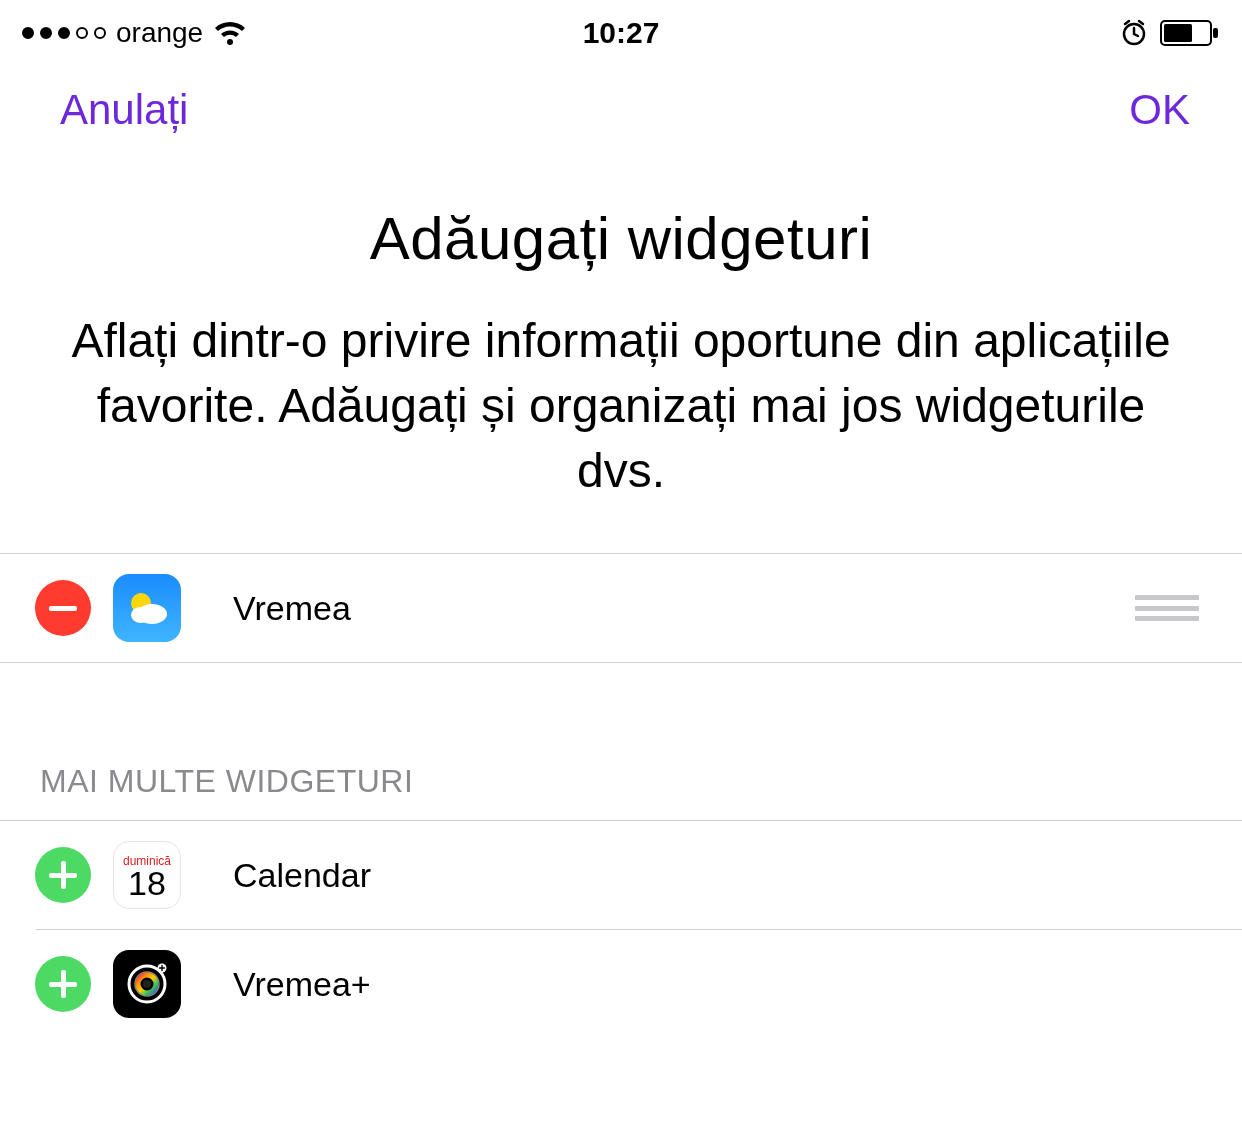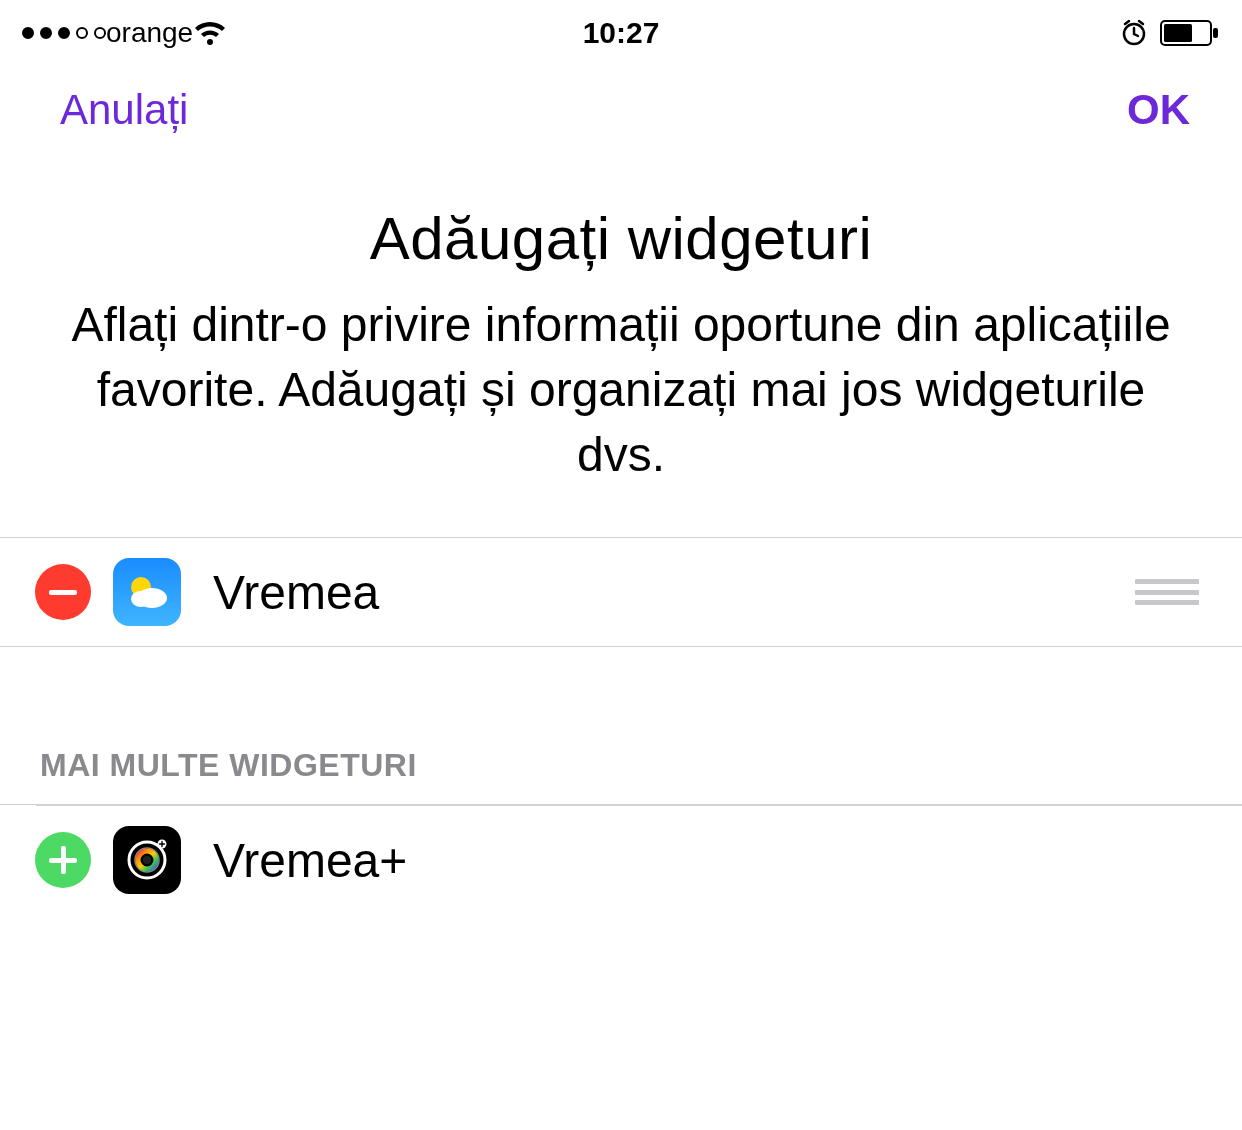--- a/index.html
+++ b/index.html
@@ -15,21 +15,21 @@
     
     .status-bar {
       display: flex;
       align-items: center;
       justify-content: space-between;
       padding: 10px 22px 0 22px;
       height: 56px;
       font-size: 30px;
       font-weight: 500;
     }
-    .status-left { display: flex; align-items: center; gap: 0; }
+    .status-left { display: flex; align-items: center; gap: 10px; }
     .signal-dots { display: flex; gap: 6px; align-items: center; }
     .dot { width: 12px; height: 12px; border-radius: 50%; border: 2px solid #000; }
     .dot.filled { background: #000; }
     .carrier { font-size: 28px; font-weight: 400; }
     .wifi-icon svg { display: block; }
     .status-center { font-weight: 600; position: absolute; left: 50%; transform: translateX(-50%); text-align: right; }
     .status-right { display: flex; align-items: center; gap: 12px; }
     .alarm-icon svg { display: block; }
     .battery { display: flex; align-items: center; }
 
@@ -41,32 +41,32 @@
       padding: 30px 52px 30px 60px;
     }
     .nav-btn {
       color: #6d28d9;
       font-size: 42px;
       font-weight: 400;
       background: none;
       border: none;
       cursor: pointer;
     }
-    .nav-btn.bold { font-weight: 700; }
+    .nav-btn.bold { font-weight: 400; }
 
     
     .header {
       text-align: center;
       padding: 40px 70px 50px;
     }
     .title {
       font-size: 60px;
       font-weight: 500;
       letter-spacing: 0.5px;
-      margin-bottom: 20px;
+      margin-bottom: 36px;
     }
     .subtitle {
       font-size: 48px;
       line-height: 1.35;
       font-weight: 400;
     }
 
     
     .list-row {
       display: flex;
@@ -96,22 +96,22 @@
 
     .app-icon {
       width: 68px; height: 68px;
       border-radius: 16px;
       margin-left: 22px;
       flex-shrink: 0;
       display: flex; align-items: center; justify-content: center;
       overflow: hidden;
     }
     .row-label {
-      font-size: 48px;
-      margin-left: 32px;
+      font-size: 34px;
+      margin-left: 52px;
       flex: 1;
     }
 
     
     .icon-weather { background: linear-gradient(to bottom, #1a8cff, #3fb5ff); }
     
     .icon-calendar {
       background: #fff;
       border: 1px solid #e6e6e6;
       flex-direction: column;
@@ -130,21 +130,20 @@
       margin-right: 8px;
     }
     .drag-handle div { height: 5px; background: #c7c7cc; border-radius: 1px; }
 
     
     .section-header {
       font-size: 32px;
       color: #8a8a8e;
       padding: 100px 40px 20px;
       letter-spacing: 0.5px;
-      font-weight: bold;
     }
 
     
     .inner-wrap .list-row:not(:first-child) { border-top: none; }
     .inner-wrap { border-top: 1px solid #d1d1d4; }
     .sep-indent {
       height: 1px;
       background: #d1d1d4;
       margin-left: 36px;
     }
@@ -214,20 +213,31 @@
       <div></div>
         <div></div>
         <div></div>
     </div>
   </div>
 </div>
 
 <div class="section-header">MAI MULTE WIDGETURI</div>
 
 <div class="inner-wrap">
+  <div class="list-row inner" style="border-bottom:none;">
+    <div class="action-btn action-add">
+      <span class="plus-h"></span>
+      <span class="plus-v"></span>
+    </div>
+    <div class="app-icon icon-calendar">
+      <span class="cal-top">duminică</span>
+      <span class="cal-num">18</span>
+    </div>
+    <span class="row-label">Calendar</span>
+  </div>
   <div class="sep-indent"></div>
   <div class="list-row inner" style="border-bottom:none;">
     <div class="action-btn action-add">
       <span class="plus-h"></span>
       <span class="plus-v"></span>
     </div>
     <div class="app-icon icon-camera">
       <svg width="50" height="50" viewBox="0 0 50 50">
         <circle cx="25" cy="25" r="18" fill="none" stroke="#fff" stroke-width="3"></circle>
         <circle cx="25" cy="25" r="12" fill="none" stroke="#888" stroke-width="1.5"></circle>

